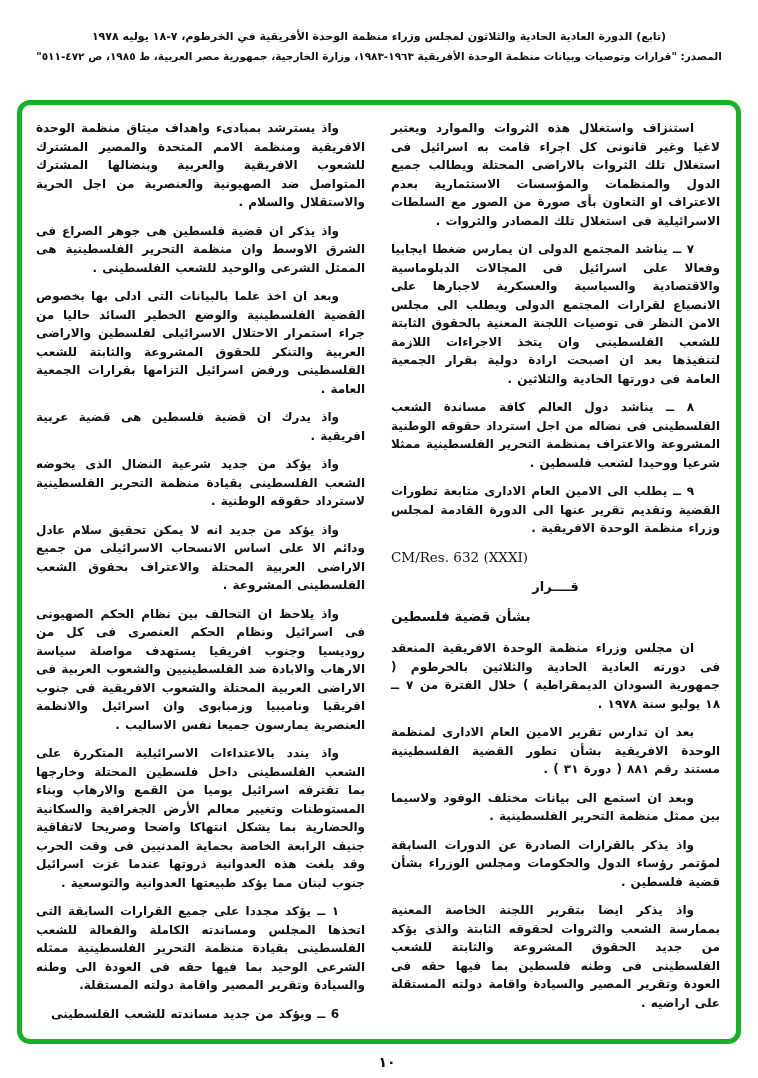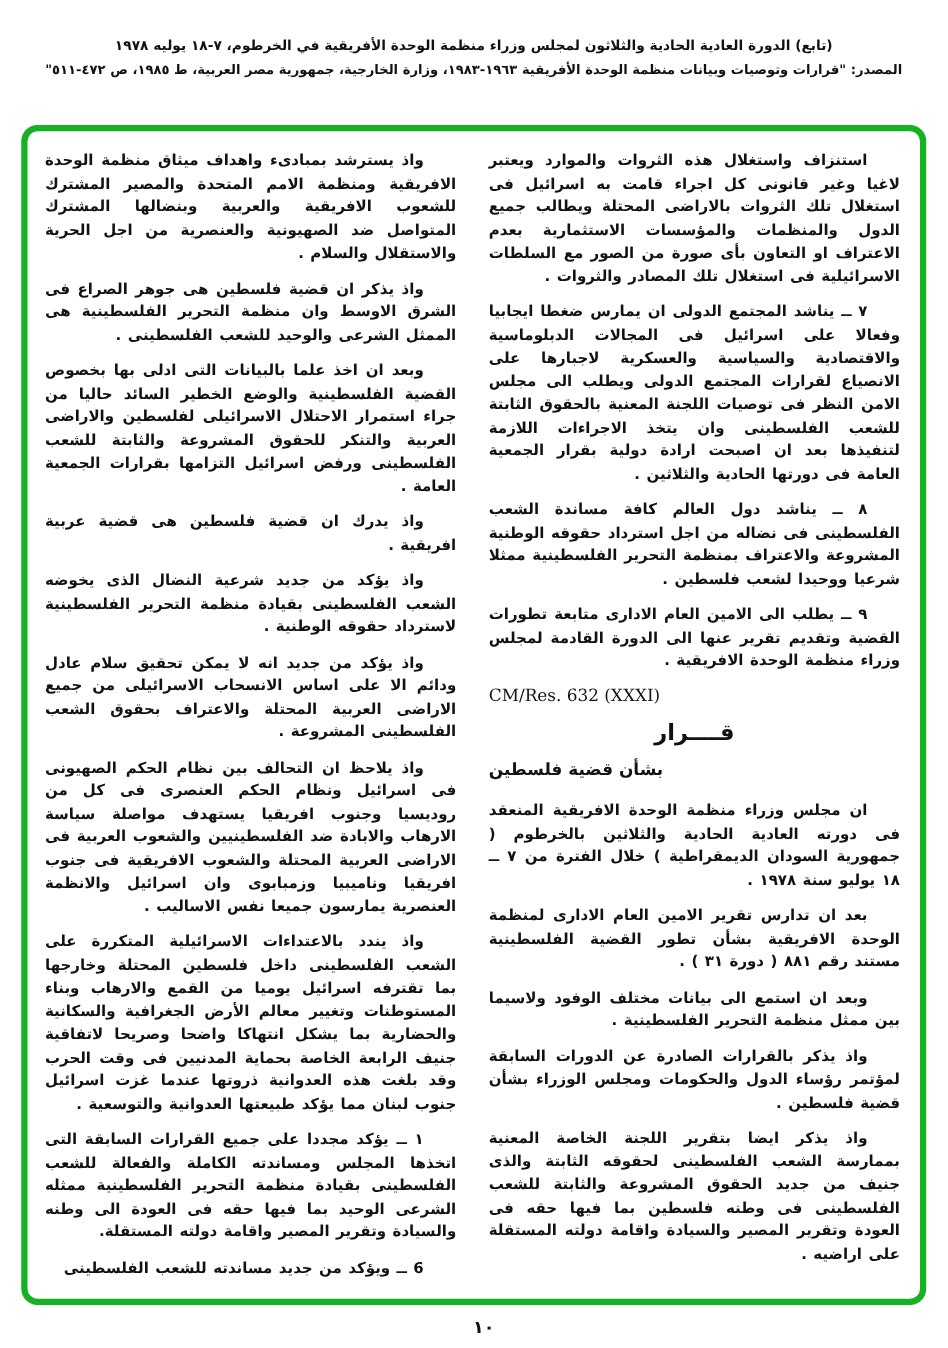--- a/index.html
+++ b/index.html
@@ -67,21 +67,21 @@
     direction: ltr;
     text-align: left;
     font-family: "DejaVu Serif", serif;
     font-weight: normal;
     font-size: 13.5px;
     margin: 4px 0 12px 0;
   }
   .res-title {
     text-align: center;
     font-weight: bold;
-    font-size: 18px;
+    font-size: 13px;
     margin: 12px 0 10px 0;
   }
   .res-subtitle {
     text-align: left;
     font-weight: bold;
     font-size: 13.5px;
     margin: 0 0 14px 0;
   }
   .page-number {
     position: absolute;
@@ -111,21 +111,21 @@
       <p class="para">٧ ــ يناشد المجتمع الدولى ان يمارس ضغطا ايجابيا وفعالا على اسرائيل فى المجالات الدبلوماسية والاقتصادية والسياسية والعسكرية لاجبارها على الانصياع لقرارات المجتمع الدولى ويطلب الى مجلس الامن النظر فى توصيات اللجنة المعنية بالحقوق الثابتة للشعب الفلسطينى وان يتخذ الاجراءات اللازمة لتنفيذها بعد ان اصبحت ارادة دولية بقرار الجمعية العامة فى دورتها الحادية والثلاثين .</p>
       <p class="para">٨ ــ يناشد دول العالم كافة مساندة الشعب الفلسطينى فى نضاله من اجل استرداد حقوقه الوطنية المشروعة والاعتراف بمنظمة التحرير الفلسطينية ممثلا شرعيا ووحيدا لشعب فلسطين .</p>
       <p class="para">٩ ــ يطلب الى الامين العام الادارى متابعة تطورات القضية وتقديم تقرير عنها الى الدورة القادمة لمجلس وزراء منظمة الوحدة الافريقية .</p>
       <div class="res-ref">CM/Res. 632 (XXXI)</div>
       <div class="res-title">قــــرار</div>
       <div class="res-subtitle">بشأن قضية فلسطين</div>
       <p class="para">ان مجلس وزراء منظمة الوحدة الافريقية المنعقد فى دورته العادية الحادية والثلاثين بالخرطوم ( جمهورية السودان الديمقراطية ) خلال الفترة من ٧ ــ ١٨ يوليو سنة ١٩٧٨ .</p>
       <p class="para">بعد ان تدارس تقرير الامين العام الادارى لمنظمة الوحدة الافريقية بشأن تطور القضية الفلسطينية مستند رقم ٨٨١ ( دورة ٣١ ) .</p>
       <p class="para">وبعد ان استمع الى بيانات مختلف الوفود ولاسيما بين ممثل منظمة التحرير الفلسطينية .</p>
       <p class="para">واذ يذكر بالقرارات الصادرة عن الدورات السابقة لمؤتمر رؤساء الدول والحكومات ومجلس الوزراء بشأن قضية فلسطين .</p>
-      <p class="para">واذ يذكر ايضا بتقرير اللجنة الخاصة المعنية بممارسة الشعب الفلسطينى لحقوقه الثابتة والذى جنيف من جديد الحقوق المشروعة والثابتة للشعب الفلسطينى فى وطنه فلسطين بما فيها حقه فى العودة وتقرير المصير والسيادة واقامة دولته المستقلة على اراضيه .</p>
+      <p class="para">واذ يذكر ايضا بتقرير اللجنة الخاصة المعنية بممارسة الشعب والثروات لحقوقه الثابتة والذى يؤكد من جديد الحقوق المشروعة والثابتة للشعب الفلسطينى فى وطنه فلسطين بما فيها حقه فى العودة وتقرير المصير والسيادة واقامة دولته المستقلة على اراضيه .</p>
     </div>
 
     <div class="col">
       <p class="para">واذ يسترشد بمبادىء واهداف ميثاق منظمة الوحدة الافريقية ومنظمة الامم المتحدة والمصير المشترك للشعوب الافريقية والعربية وبنضالها المشترك المتواصل ضد الصهيونية والعنصرية من اجل الحرية والاستقلال والسلام .</p>
       <p class="para">واذ يذكر ان قضية فلسطين هى جوهر الصراع فى الشرق الاوسط وان منظمة التحرير الفلسطينية هى الممثل الشرعى والوحيد للشعب الفلسطينى .</p>
       <p class="para">وبعد ان اخذ علما بالبيانات التى ادلى بها بخصوص القضية الفلسطينية والوضع الخطير السائد حاليا من جراء استمرار الاحتلال الاسرائيلى لفلسطين والاراضى العربية والتنكر للحقوق المشروعة والثابتة للشعب الفلسطينى ورفض اسرائيل التزامها بقرارات الجمعية العامة .</p>
       <p class="para">واذ يدرك ان قضية فلسطين هى قضية عربية افريقية .</p>
       <p class="para">واذ يؤكد من جديد شرعية النضال الذى يخوضه الشعب الفلسطينى بقيادة منظمة التحرير الفلسطينية لاسترداد حقوقه الوطنية .</p>
       <p class="para">واذ يؤكد من جديد انه لا يمكن تحقيق سلام عادل ودائم الا على اساس الانسحاب الاسرائيلى من جميع الاراضى العربية المحتلة والاعتراف بحقوق الشعب الفلسطينى المشروعة .</p>
       <p class="para">واذ يلاحظ ان التحالف بين نظام الحكم الصهيونى فى اسرائيل ونظام الحكم العنصرى فى كل من روديسيا وجنوب افريقيا يستهدف مواصلة سياسة الارهاب والابادة ضد الفلسطينيين والشعوب العربية فى الاراضى العربية المحتلة والشعوب الافريقية فى جنوب افريقيا وناميبيا وزمبابوى وان اسرائيل والانظمة العنصرية يمارسون جميعا نفس الاساليب .</p>

